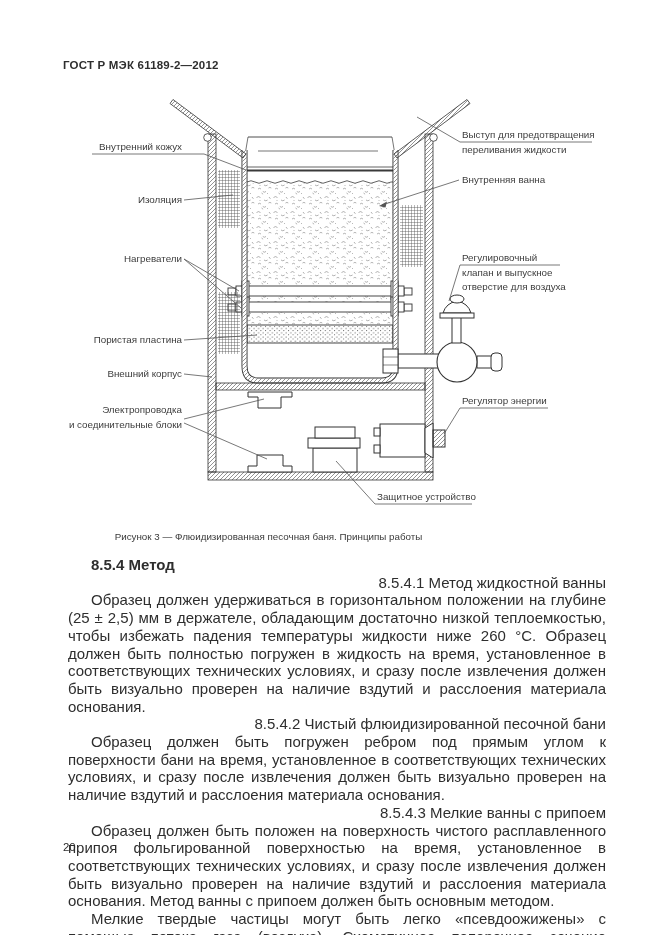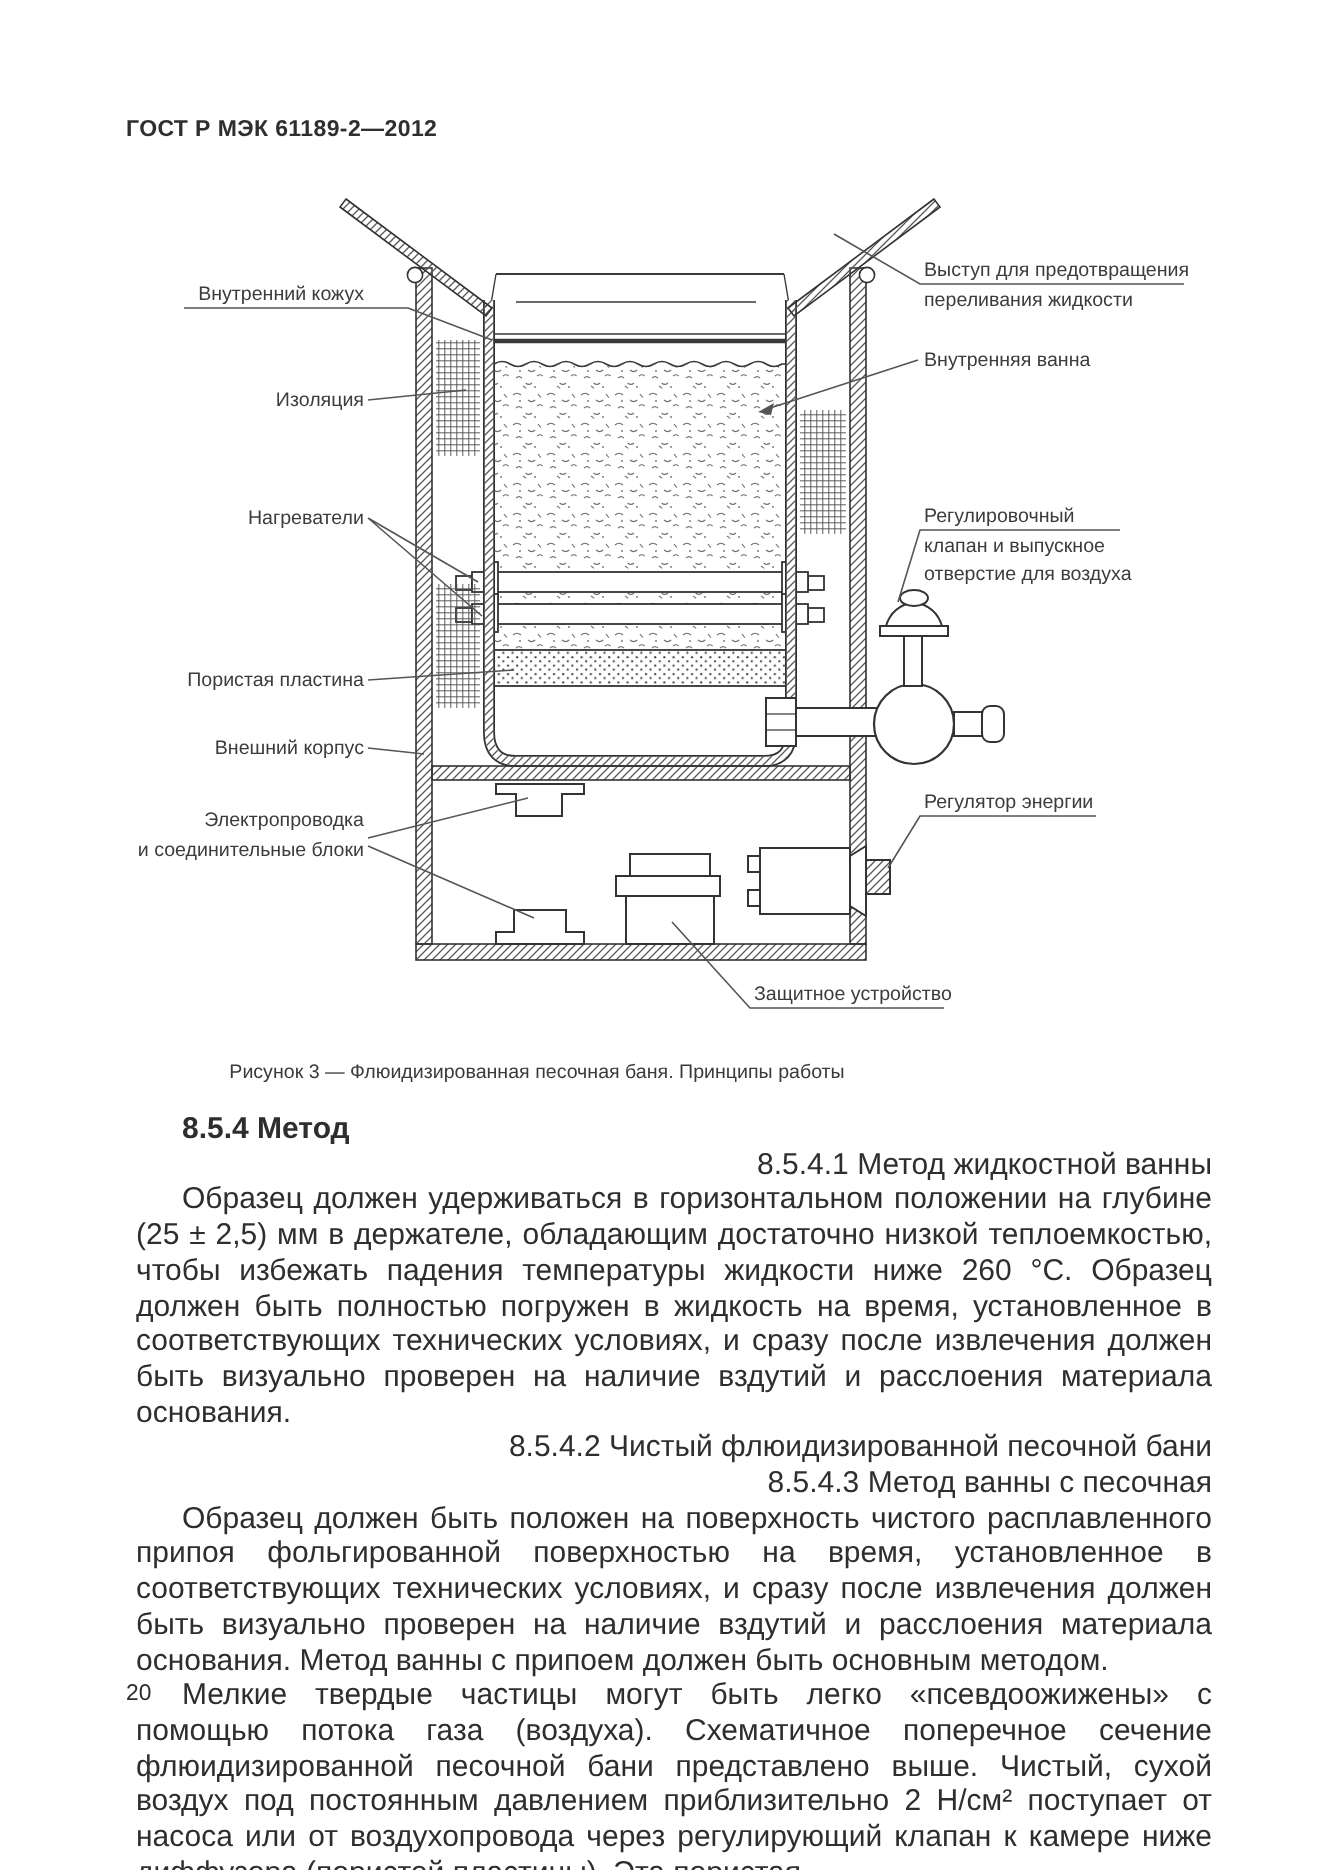--- a/index.html
+++ b/index.html
@@ -180,20 +180,21 @@
     </g>
   </svg>
 
   <div class="fig-caption">Рисунок 3 — Флюидизированная песочная баня. Принципы работы</div>
 
   <div class="body-text">
     <p class="h">8.5.4 Метод</p>
     <p class="sub">8.5.4.1 Метод жидкостной ванны</p>
     <p class="para">Образец должен удерживаться в горизонтальном положении на глубине (25 ± 2,5) мм в держателе, обладающим достаточно низкой теплоемкостью, чтобы избежать падения температуры жидкости ниже 260 °С. Образец должен быть полностью погружен в жидкость на время, установленное в соответствующих технических условиях, и сразу после извлечения должен быть визуально проверен на наличие вздутий и расслоения материала основания.</p>
     <p class="sub">8.5.4.2 Чистый флюидизированной песочной бани</p>
-    <p class="sub">8.5.4.3 Метод ванны с песочная</p>
+    <p class="para">Образец должен быть погружен ребром под прямым углом к поверхности бани на время, установленное в соответствующих технических условиях, и сразу после извлечения должен быть визуально проверен на наличие вздутий и расслоения материала основания.</p>
+    <p class="sub">8.5.4.3 Мелкие ванны с припоем</p>
     <p class="para">Образец должен быть положен на поверхность чистого расплавленного припоя фольгированной поверхностью на время, установленное в соответствующих технических условиях, и сразу после извлечения должен быть визуально проверен на наличие вздутий и расслоения материала основания. Метод ванны с припоем должен быть основным методом.</p>
     <p class="para">Мелкие твердые частицы могут быть легко «псевдоожижены» с помощью потока газа (воздуха). Схематичное поперечное сечение флюидизированной песочной бани представлено выше. Чистый, сухой воздух под постоянным давлением приблизительно 2 Н/см² поступает от насоса или от воздухопровода через регулирующий клапан к камере ниже диффузора (пористой пластины). Эта пористая</p>
   </div>
 
   <div class="page-number">20</div>
 
 </div>
 
 </body></html>

